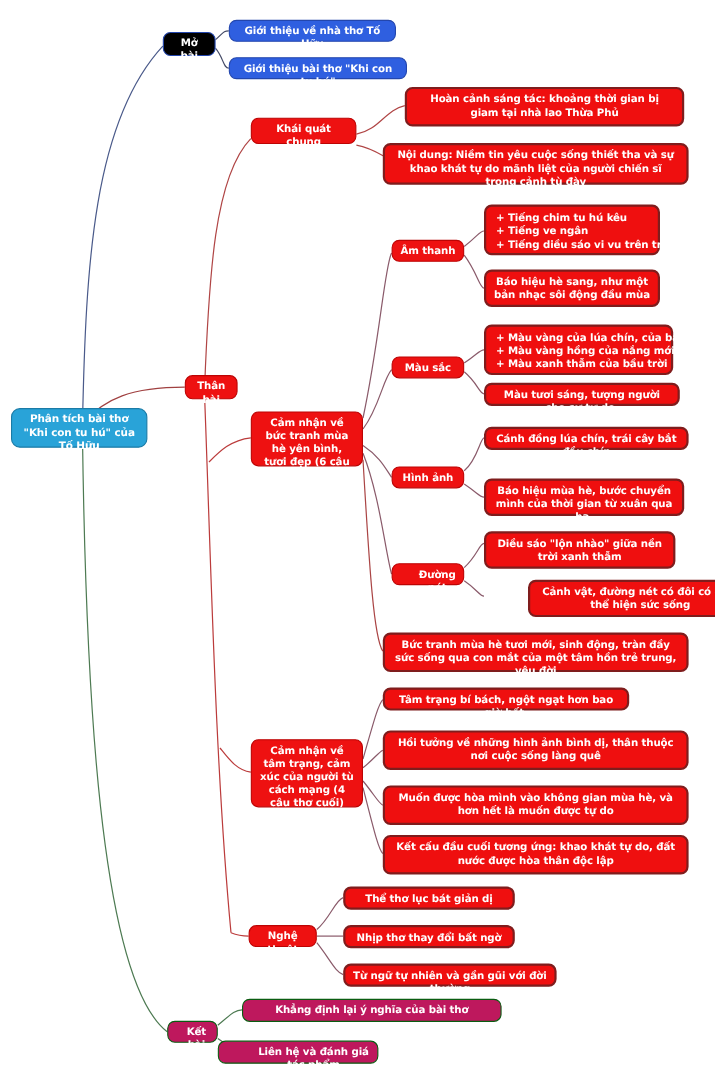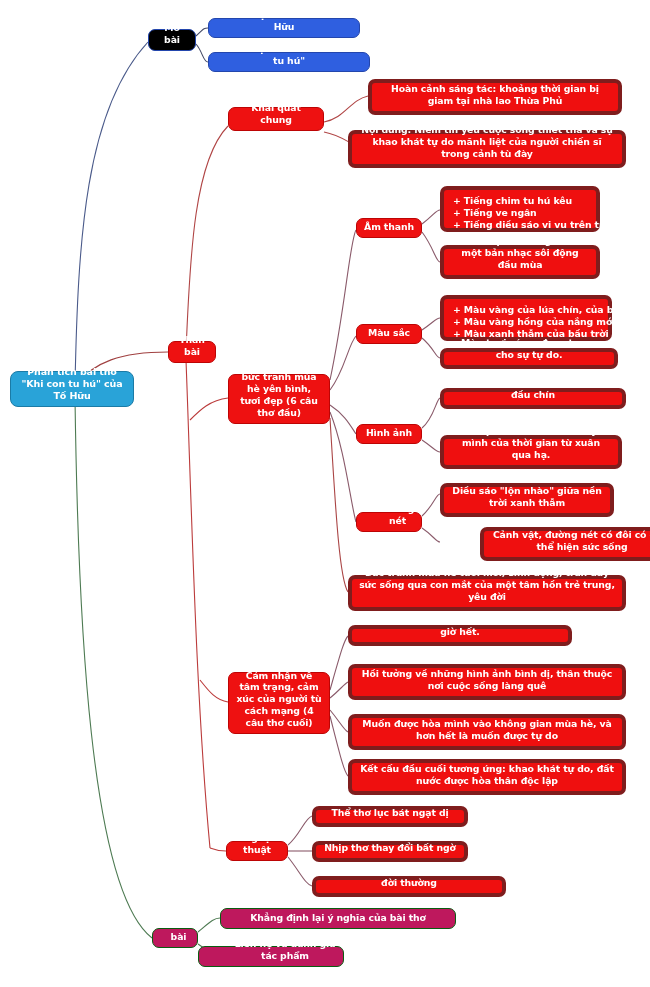--- a/index.html
+++ b/index.html
@@ -22,21 +22,21 @@
     left: 0;
     top: 0;
     width: 650px;
     height: 987px;
     pointer-events: none;
   }
   .node {
     position: absolute;
     box-sizing: border-box;
     display: flex;
-    align-items: flex-end;
+    align-items: flex-start;
     justify-content: center;
     text-align: center;
     border-radius: 7px;
     color: #ffffff;
     font-weight: bold;
     line-height: 1.28;
     padding: 4px 7px;
     letter-spacing: -0.1px;
     z-index: 3;
   }
@@ -51,21 +51,21 @@
     border: 1px solid #2346ad;
     font-size: 9.3px;
   }
   .node-blue-sm {
     background: #2f5fe0;
     border: 1px solid #2346ad;
     font-size: 9.3px;
   }
   .node-red {
     background: #ef0f0f;
-    border: 4px solid #7f1d1d;
+    border: 2px solid #7f1d1d;
     font-size: 9.3px;
   }
   .node-red-branch {
     background: #ee1111;
     border: 1px solid #bd0404;
     font-size: 9.3px;
   }
   .node-green {
     background: #be185d;
     border: 1px solid #0a5c11;
@@ -195,21 +195,21 @@
     <span>Màu sắc</span>
   </div>
   <div class="node node-red node-list" style="left:440px; top:295px; width:172px; height:46px;">
     <span>
       <span class="line">+ Màu vàng của lúa chín, của bắp ngô</span>
       <span class="line">+ Màu vàng hồng của nắng mới</span>
       <span class="line">+ Màu xanh thẫm của bầu trời</span>
     </span>
   </div>
   <div class="node node-red" style="left:440px; top:348px; width:178px; height:21px;">
-    <span>Màu tươi sáng, được trưng cho sự tự do.</span>
+    <span>Màu tươi sáng, tượng người cho sự tự do.</span>
   </div>
 
   <div class="node node-red-branch" style="left:356px; top:424px; width:66px; height:20px;">
     <span>Hình ảnh</span>
   </div>
   <div class="node node-red" style="left:440px; top:388px; width:186px; height:21px;">
     <span>Cánh đồng lúa chín, trái cây bắt đầu chín</span>
   </div>
   <div class="node node-red" style="left:440px; top:435px; width:182px; height:34px;">
     <span>Báo hiệu mùa hè, bước chuyển mình của thời gian từ xuân qua hạ.</span>
@@ -242,21 +242,21 @@
     <span>Muốn được hòa mình vào không gian mùa hè, và hơn hết là muốn được tự do</span>
   </div>
   <div class="node node-red" style="left:348px; top:759px; width:278px; height:36px;">
     <span>Kết cấu đầu cuối tương ứng: khao khát tự do, đất nước được hòa thân độc lập</span>
   </div>
 
   <div class="node node-red-branch" style="left:226px; top:841px; width:62px; height:20px;">
     <span>Nghệ thuật</span>
   </div>
   <div class="node node-red" style="left:312px; top:806px; width:156px; height:21px;">
-    <span>Thể thơ lục bát ngạt dị</span>
+    <span>Thể thơ lục bát giản dị</span>
   </div>
   <div class="node node-red" style="left:312px; top:841px; width:156px; height:21px;">
     <span>Nhịp thơ thay đổi bất ngờ</span>
   </div>
   <div class="node node-red" style="left:312px; top:876px; width:194px; height:21px;">
     <span>Từ ngữ tự nhiên và gần gũi với đời thường</span>
   </div>
 
   <div class="node node-green" style="left:152px; top:928px; width:46px; height:20px;padding-left:14px;">
     <span>Kết bài</span>

